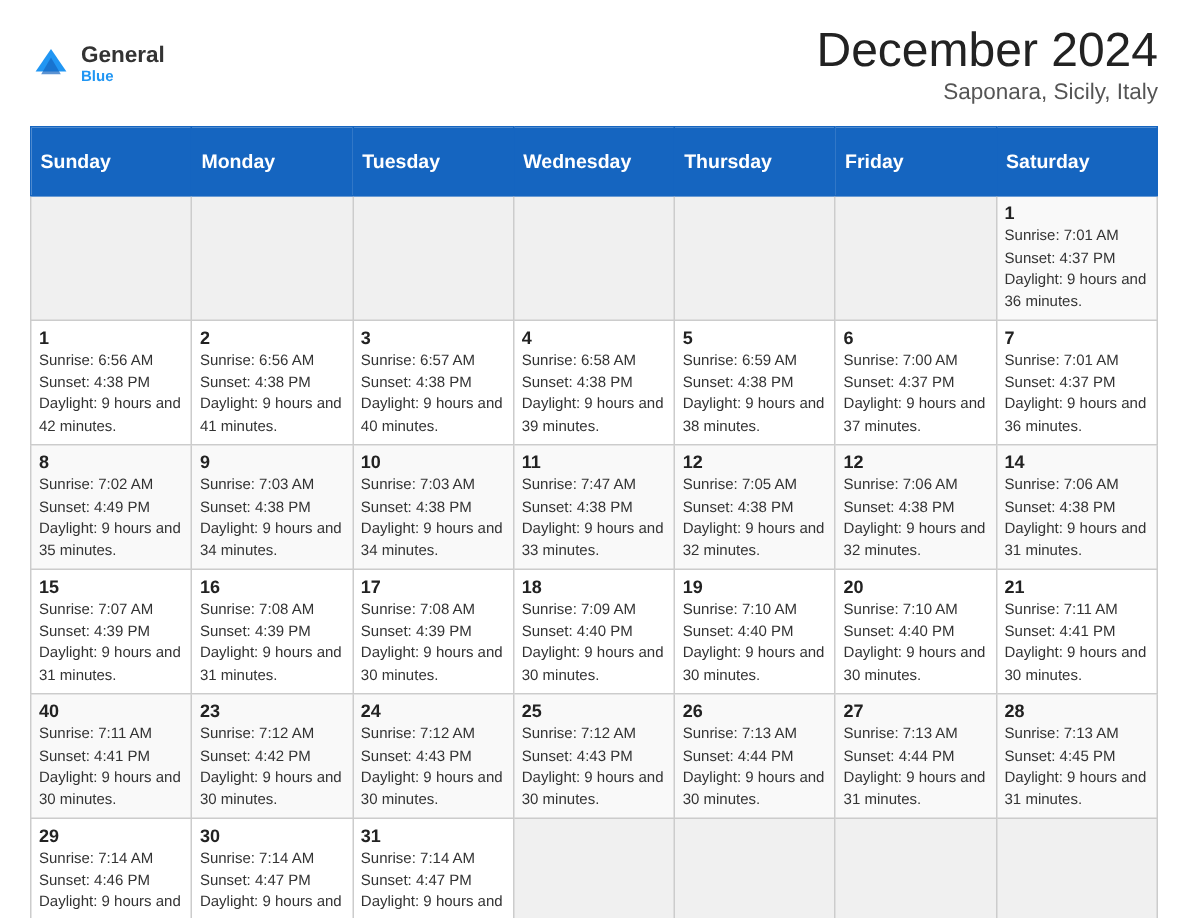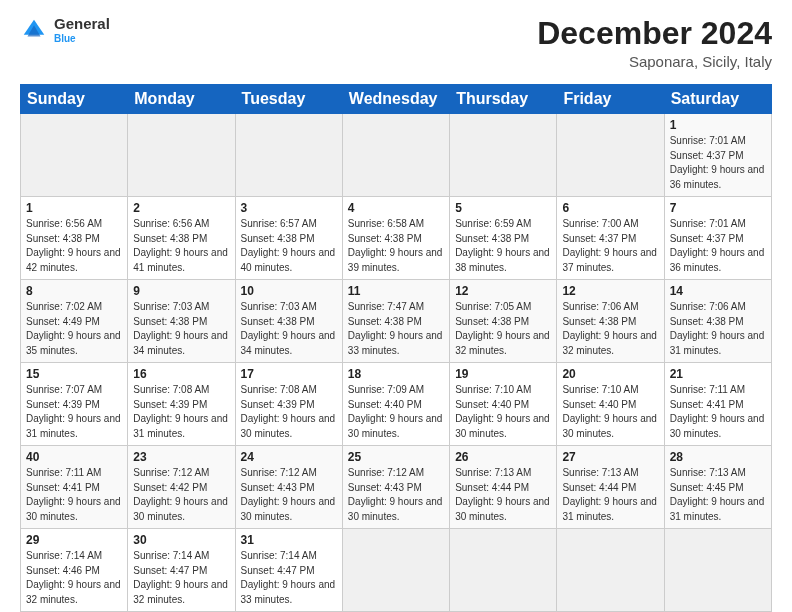--- a/index.html
+++ b/index.html
@@ -10,21 +10,21 @@
       height: 612px;
       overflow: hidden;
     }
     .container {
       width: 792px;
       padding: 16px 20px 10px 20px;
     }
     .header {
       display: flex;
       justify-content: space-between;
-      align-items: flex-start;
+      align-items: center;
       margin-bottom: 14px;
     }
     .logo {
       display: flex;
       align-items: center;
       gap: 6px;
     }
     .logo-text {
       display: flex;
       flex-direction: column;
@@ -42,41 +42,41 @@
     }
     .logo-icon {
       width: 28px;
       height: 28px;
     }
     .title-block {
       text-align: right;
     }
     .cal-title {
       font-size: 32px;
-      font-weight: bold;
+      font-weight: normal;
       color: #222;
       line-height: 1.1;
       margin-left: 44px;
     }
     .cal-subtitle {
       font-size: 15px;
       color: #555;
       margin-top: 2px;
     }
     table {
       width: 100%;
       border-collapse: collapse;
       font-size: 10.5px;
     }
     thead tr th {
       background-color: #1565c0;
       color: #fff;
       text-align: left;
-      padding: 5px 6px;
-      font-size: 16px;
+      padding: 15px 6px;
+      font-size: 13px;
       font-weight: bold;
       border: 1px solid #1565c0;
     }
     tbody tr td {
       border: 1px solid #ccc;
       vertical-align: top;
       padding: 4px 5px;
       width: 14.28%;
       height: 76px;
       background: #fff;

